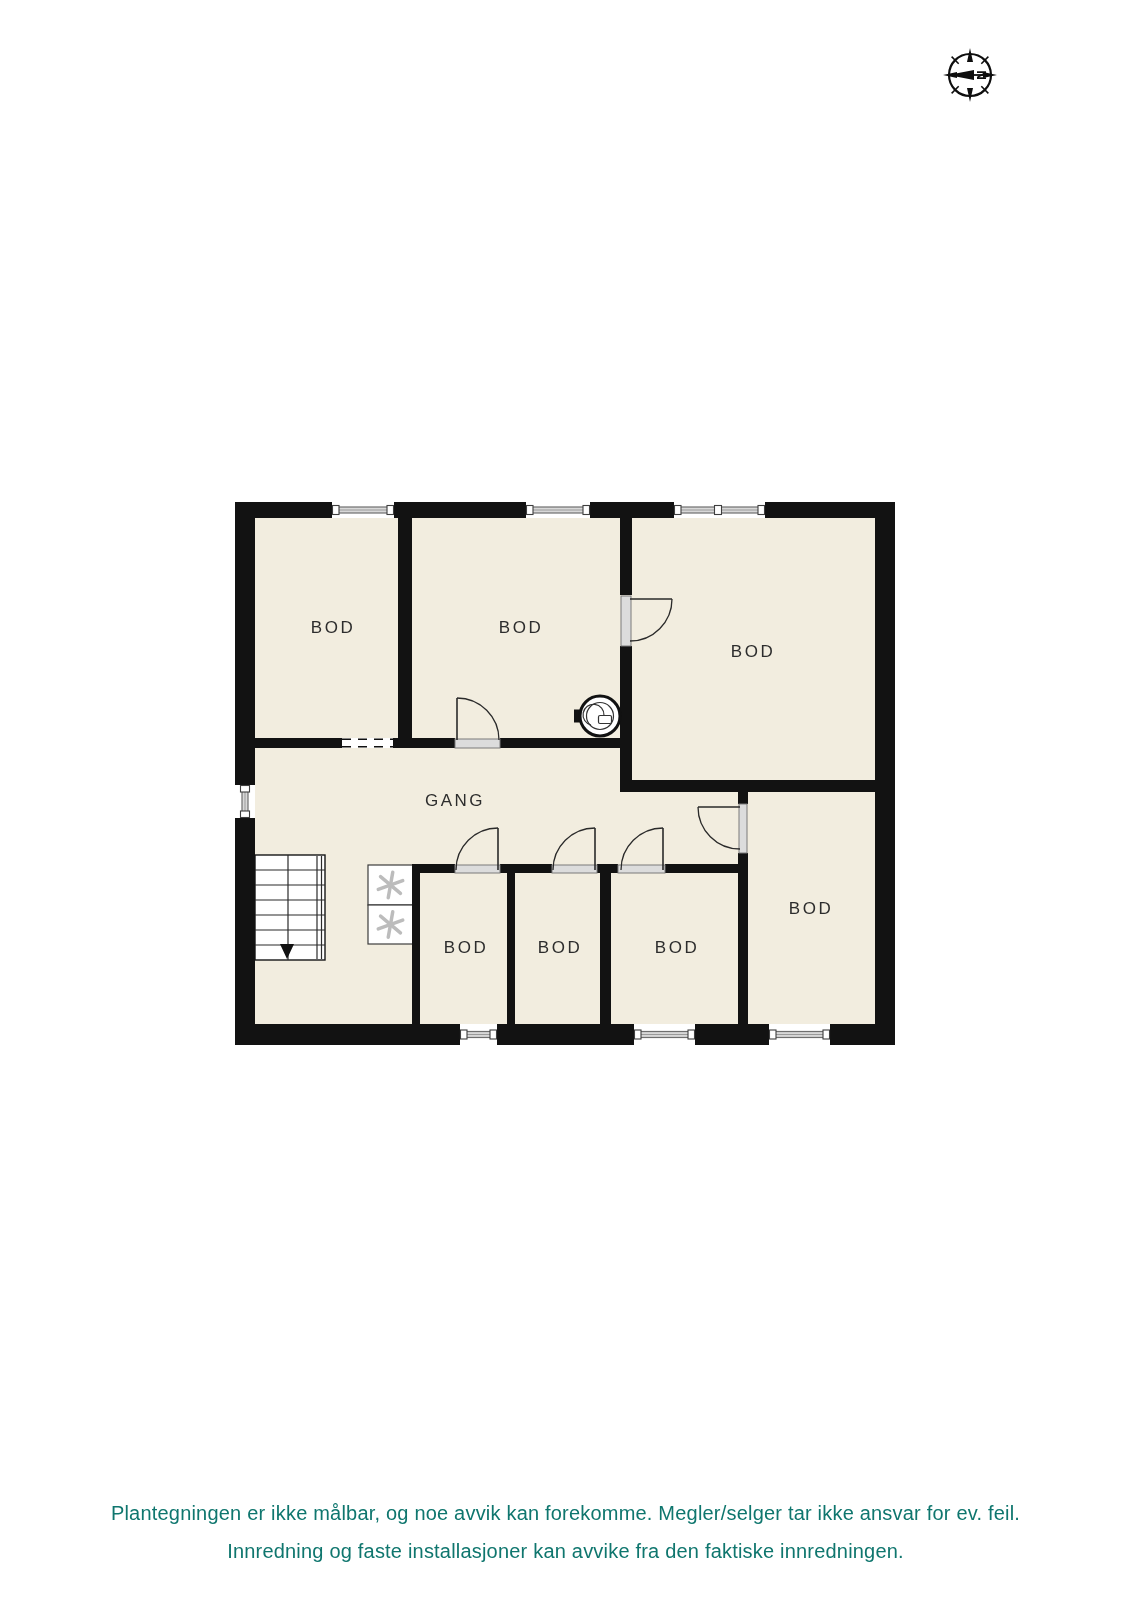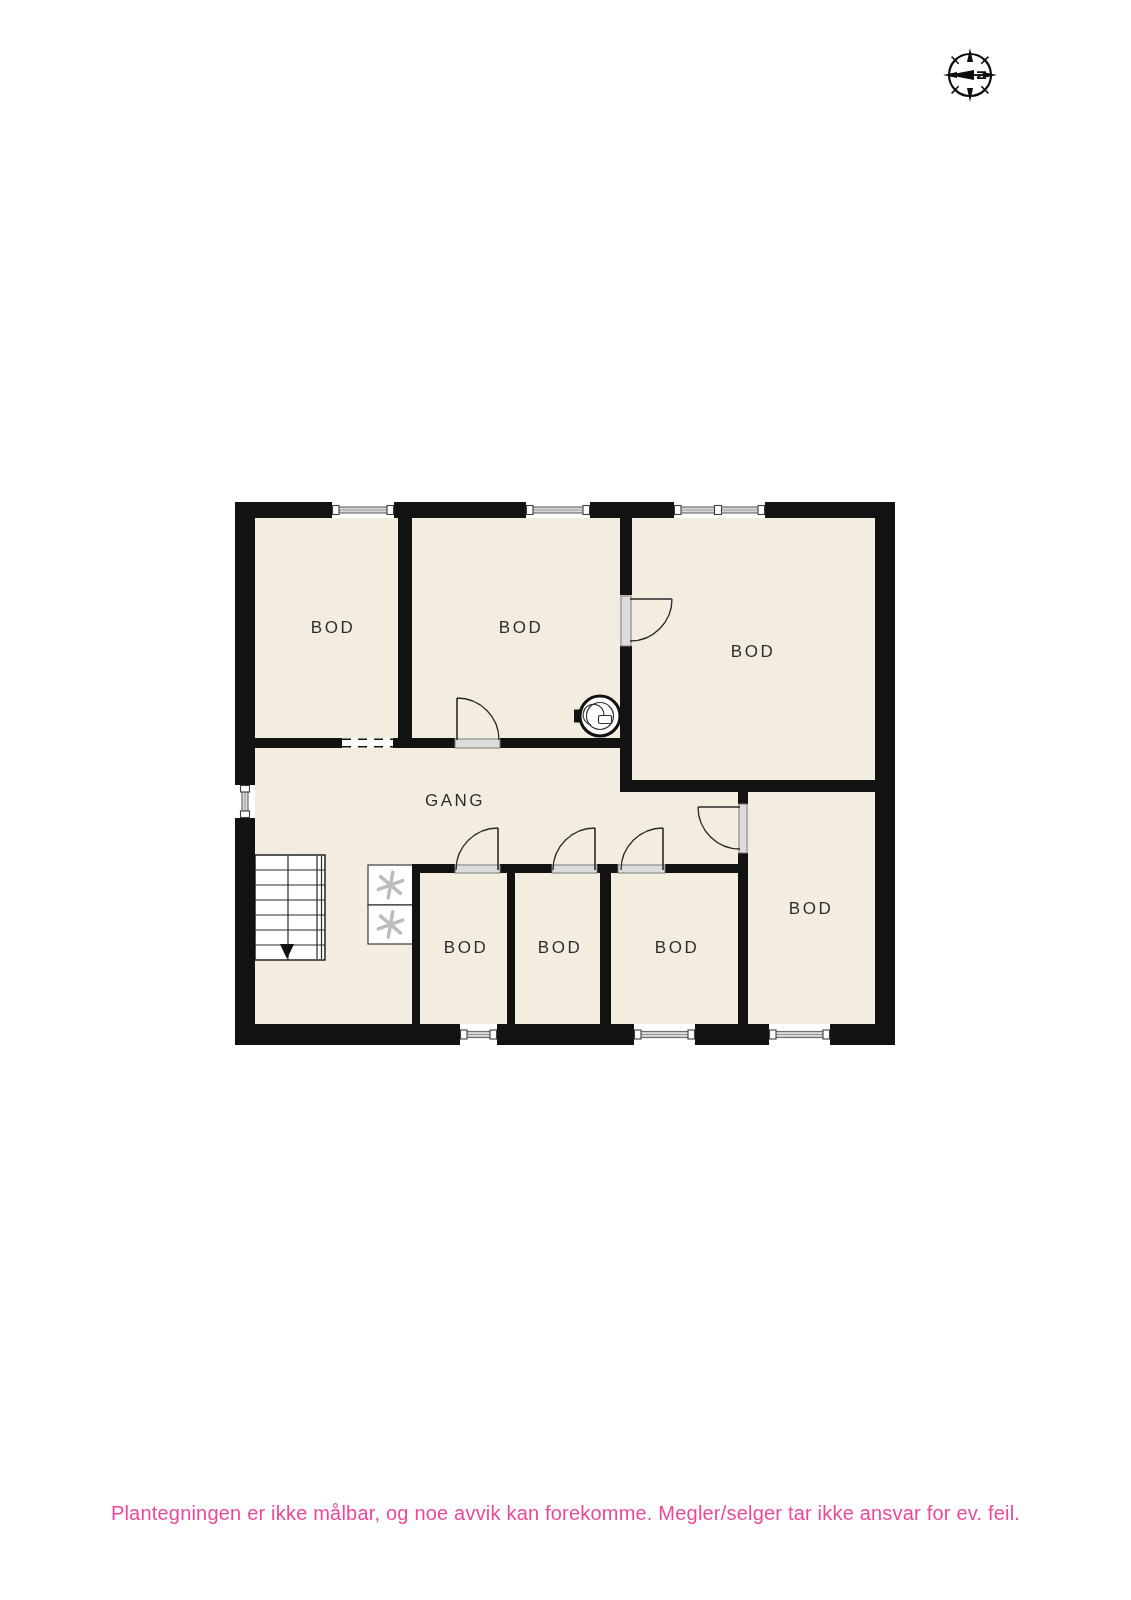--- a/index.html
+++ b/index.html
@@ -205,15 +205,16 @@
       <line x1="981.3137084989847" y1="86.31370849898477" x2="988.3847763108503" y2="93.38477631085024" stroke="#0e0e0e" stroke-width="1.5"></line>
       <line x1="958.6862915010153" y1="86.31370849898477" x2="951.6152236891497" y2="93.38477631085024" stroke="#0e0e0e" stroke-width="1.5"></line>
       <line x1="958.6862915010153" y1="63.68629150101524" x2="951.6152236891497" y2="56.615223689149765" stroke="#0e0e0e" stroke-width="1.5"></line>
       <line x1="981.3137084989847" y1="63.68629150101523" x2="988.3847763108503" y2="56.61522368914976" stroke="#0e0e0e" stroke-width="1.5"></line>
       <polygon points="948,75 974,70 974,80" fill="#0e0e0e"></polygon>
       <line x1="974" y1="75" x2="989" y2="75" stroke="#0e0e0e" stroke-width="1.8"></line>
       <text x="981" y="75" fill="#0e0e0e" font-size="13" font-weight="bold" text-anchor="middle" dominant-baseline="central" transform="rotate(-90 981 75)">N</text>
     </g>
   </svg>
 
-<div id="disclaimer" style="color: #ec4899;">
+<div id="disclaimer" style="color: #0f766e;">
   <div>Plantegningen er ikke målbar, og noe avvik kan forekomme. Megler/selger tar ikke ansvar for ev. feil.</div>
+  <div>Innredning og faste installasjoner kan avvike fra den faktiske innredningen.</div>
 </div>
 
 </body></html>

